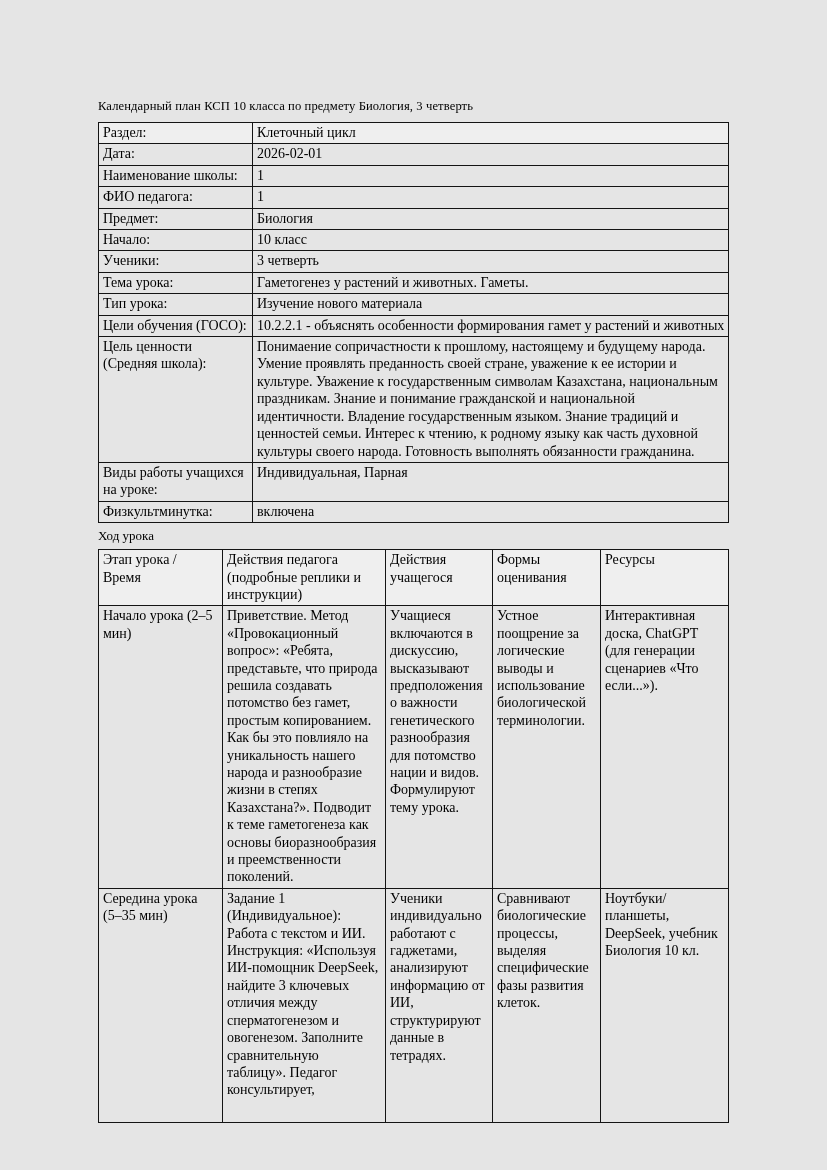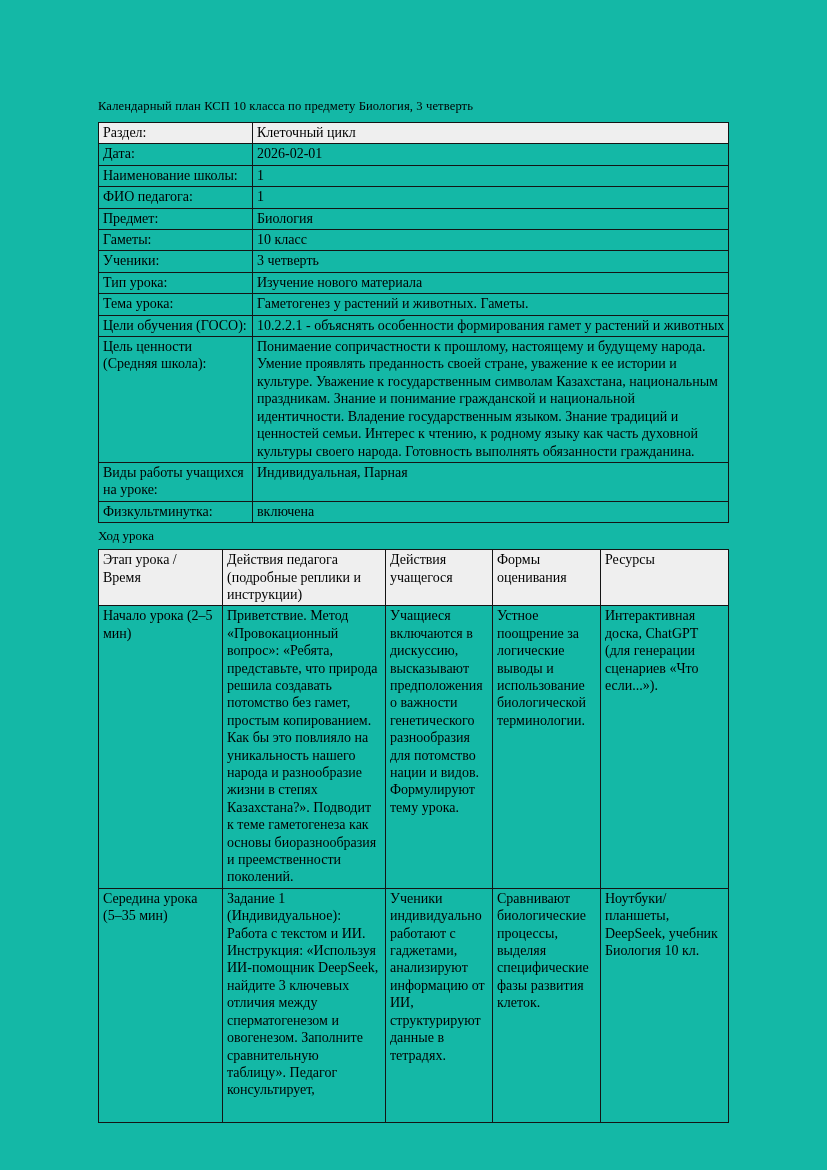--- a/index.html
+++ b/index.html
@@ -14,21 +14,21 @@
     font-family: "Liberation Serif", "DejaVu Serif", serif;
     color: #000000;
     overflow: hidden;
   }
   .page {
     position: absolute;
     left: 0;
     top: 0;
     width: 827px;
     height: 1170px;
-    background: #14b8a6;
+    background: #e5e5e5;
   }
   .content {
     position: absolute;
     left: 98px;
     top: 98px;
     width: 630px;
   }
   .doc-title {
     font-size: 12.6px;
     line-height: 16px;
@@ -105,34 +105,34 @@
         </tr>
         <tr>
           <td>ФИО педагога:</td>
           <td>1</td>
         </tr>
         <tr>
           <td>Предмет:</td>
           <td>Биология</td>
         </tr>
         <tr>
-          <td>Гаметы:</td>
+          <td>Начало:</td>
           <td>10 класс</td>
         </tr>
         <tr>
           <td>Ученики:</td>
           <td>3 четверть</td>
         </tr>
         <tr>
+          <td>Тема урока:</td>
+          <td>Гаметогенез у растений и животных. Гаметы.</td>
+        </tr>
+        <tr>
           <td>Тип урока:</td>
           <td>Изучение нового материала</td>
-        </tr>
-        <tr>
-          <td>Тема урока:</td>
-          <td>Гаметогенез у растений и животных. Гаметы.</td>
         </tr>
         <tr>
           <td>Цели обучения (ГОСО):</td>
           <td class="nowrapcell">10.2.2.1 - объяснять особенности формирования гамет у растений и животных</td>
         </tr>
         <tr>
           <td>Цель ценности (Средняя школа):</td>
           <td>Понимаение сопричастности к прошлому, настоящему и будущему народа. Умение проявлять преданность своей стране, уважение к ее истории и культуре. Уважение к государственным символам Казахстана, национальным праздникам. Знание и понимание гражданской и национальной идентичности. Владение государственным языком. Знание традиций и ценностей семьи. Интерес к чтению, к родному языку как часть духовной культуры своего народа. Готовность выполнять обязанности гражданина.</td>
         </tr>
         <tr>

